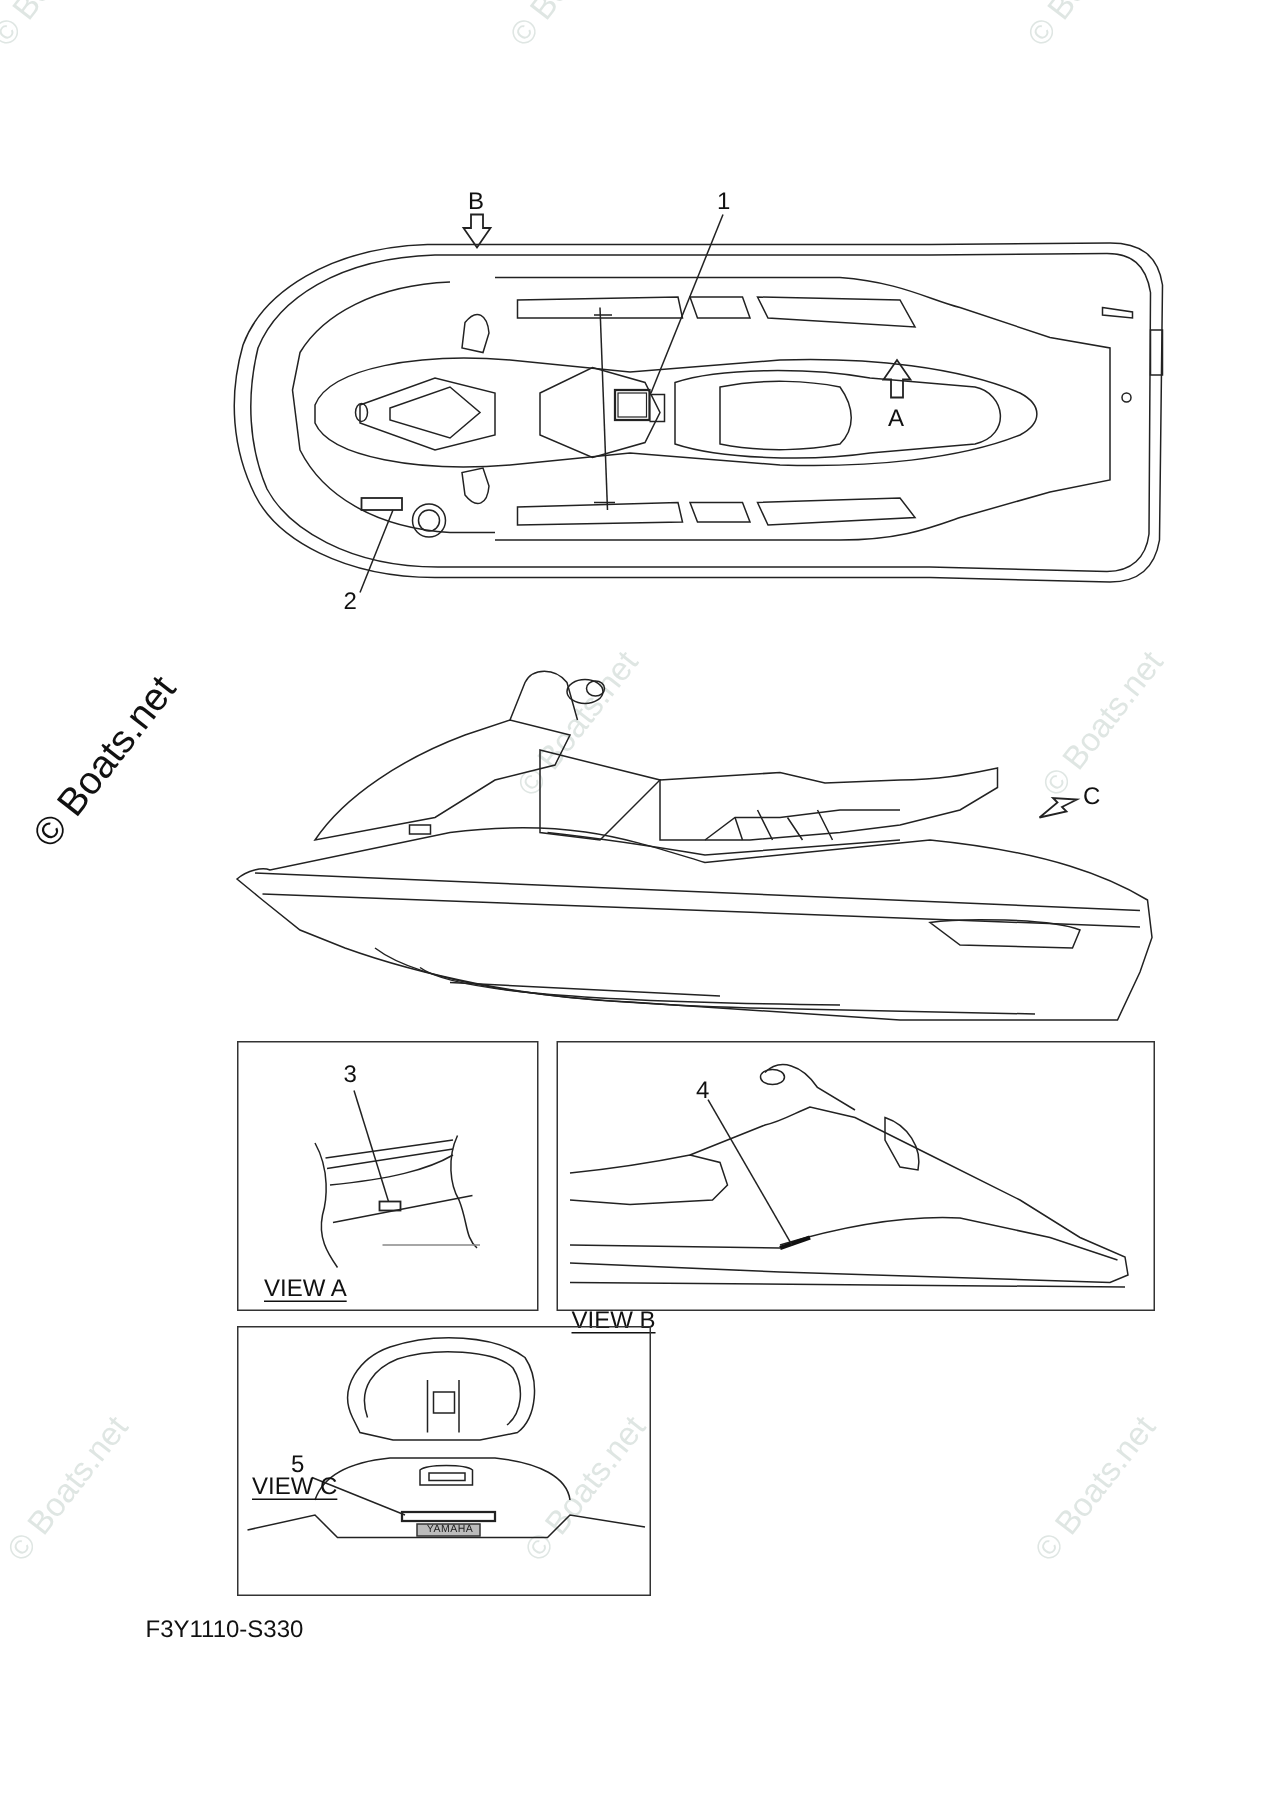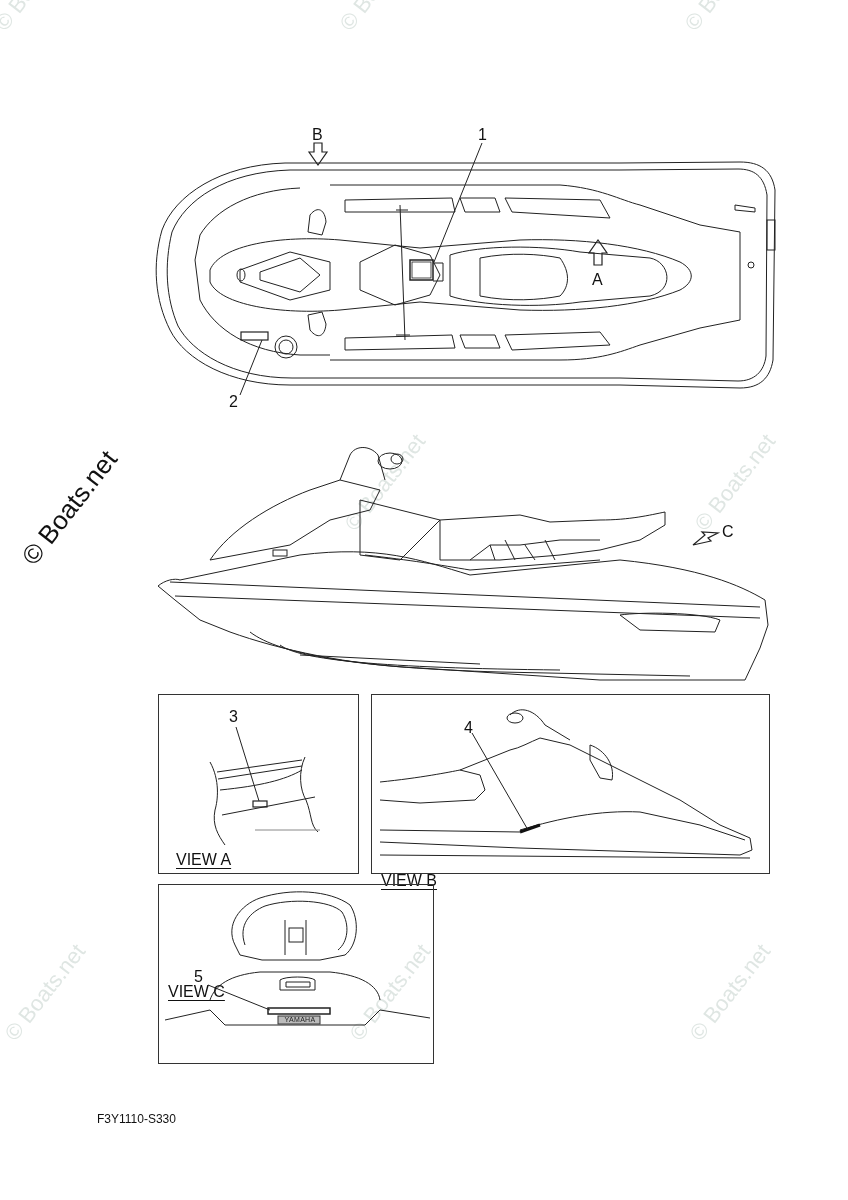--- a/index.html
+++ b/index.html
@@ -3,21 +3,21 @@
 <meta charset="utf-8">
 <style>
   html, body { margin:0; padding:0; background:#ffffff; }
   body { width:848px; height:1200px; position:relative; overflow:hidden; font-family:"Liberation Sans", sans-serif; color:#111; }
   .wm { position:absolute; font-family:"Liberation Sans", sans-serif; font-size:22px; color:#dfe6e3; transform:rotate(-52deg); transform-origin:left bottom; white-space:nowrap; }
   .wm-main { position:absolute; left:40px; top:540px; font-size:26px; color:#111; transform:rotate(-52deg); transform-origin:left bottom; white-space:nowrap; }
   svg { position:absolute; left:0; top:0; }
   .lbl { position:absolute; font-size:16px; line-height:16px; }
   .view-box { position:absolute; border:1.5px solid #333; box-sizing:border-box; }
   .view-title { position:absolute; font-size:16px; text-decoration:underline; text-underline-offset:3px; }
-  .code { position:absolute; left:97px; top:1112px; font-size:12px; }
+  .code { position:absolute; left:97px; top:1078px; font-size:16px; }
 </style>
 </head>
 <body>
 
 <div class="wm" style="left:10px;top:10px;">© Boats.net</div>
 <div class="wm" style="left:355px;top:10px;">© Boats.net</div>
 <div class="wm" style="left:700px;top:10px;">© Boats.net</div>
 <div class="wm" style="left:360px;top:510px;">© Boats.net</div>
 <div class="wm" style="left:710px;top:510px;">© Boats.net</div>
 <div class="wm" style="left:20px;top:1020px;">© Boats.net</div>

